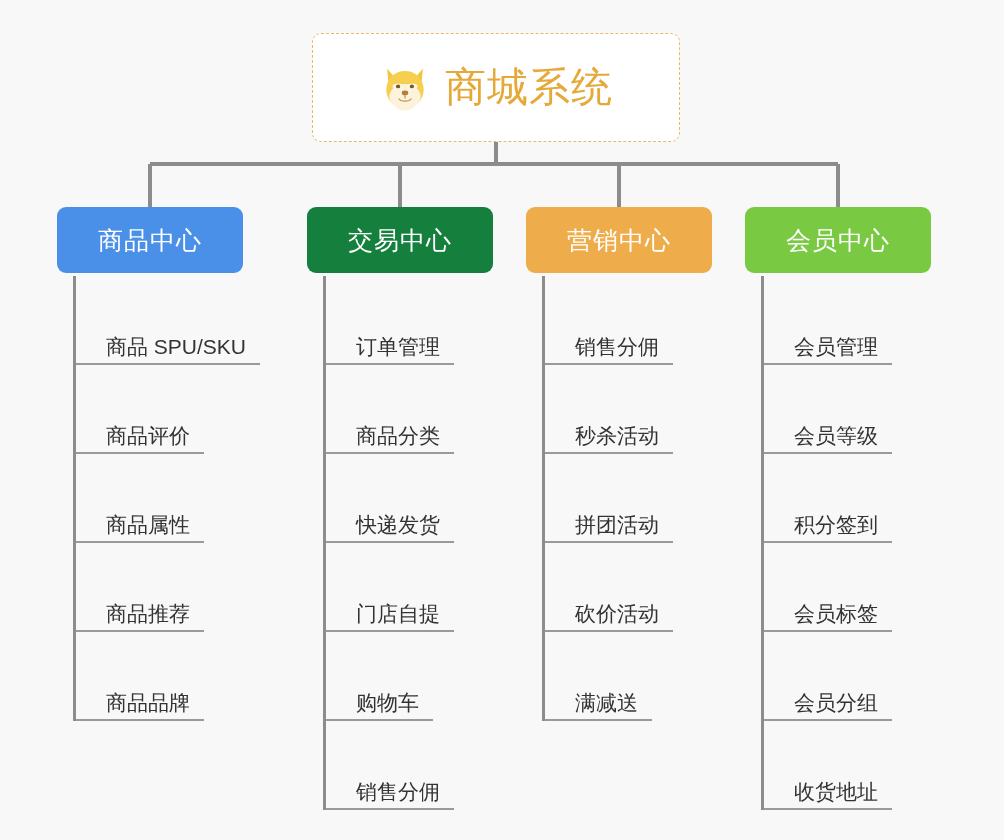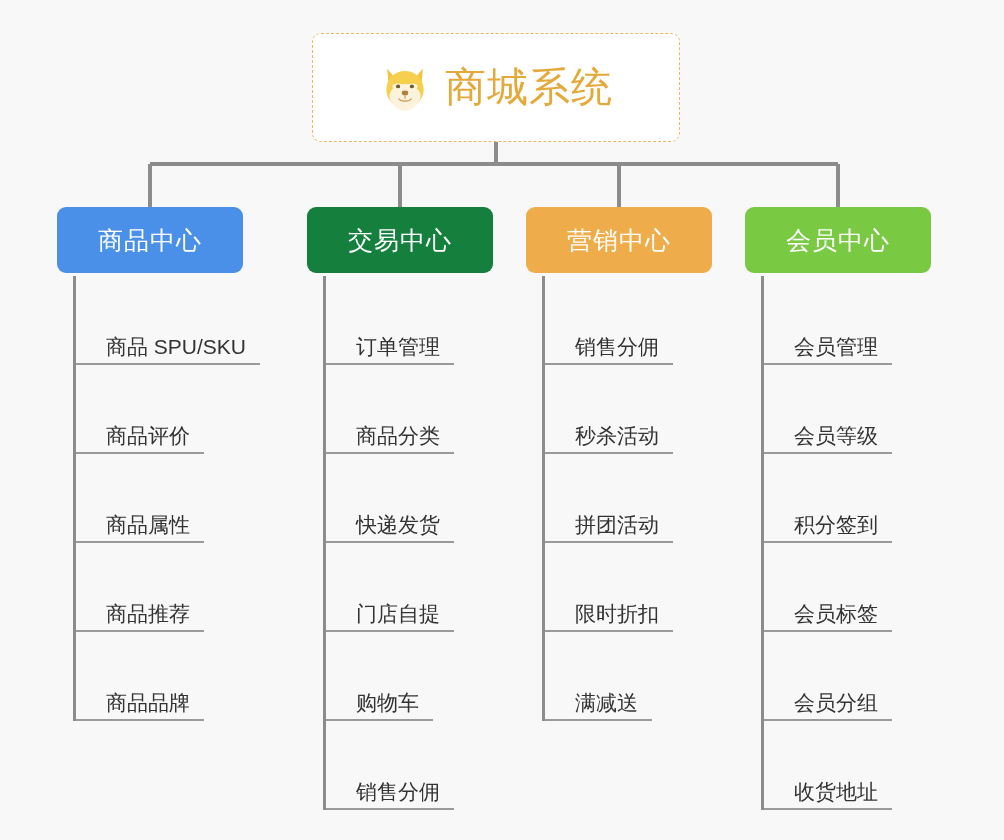--- a/index.html
+++ b/index.html
@@ -195,21 +195,21 @@
       <div class="leaf-item">
           <span class="leaf-label">销售分佣</span>
         </div>
       <div class="leaf-item">
           <span class="leaf-label">秒杀活动</span>
         </div>
       <div class="leaf-item">
           <span class="leaf-label">拼团活动</span>
         </div>
       <div class="leaf-item">
-          <span class="leaf-label">限时折扣</span>
+          <span class="leaf-label">砍价活动</span>
         </div>
       <div class="leaf-item">
           <span class="leaf-label">满减送</span>
         </div>
     </div>
   </div>
 
   <div class="column" style="left:745px;">
     <div class="cat-box" style="left: 0px; background-color: rgb(122, 201, 67);">会员中心</div>
     <div class="leaf-list">

